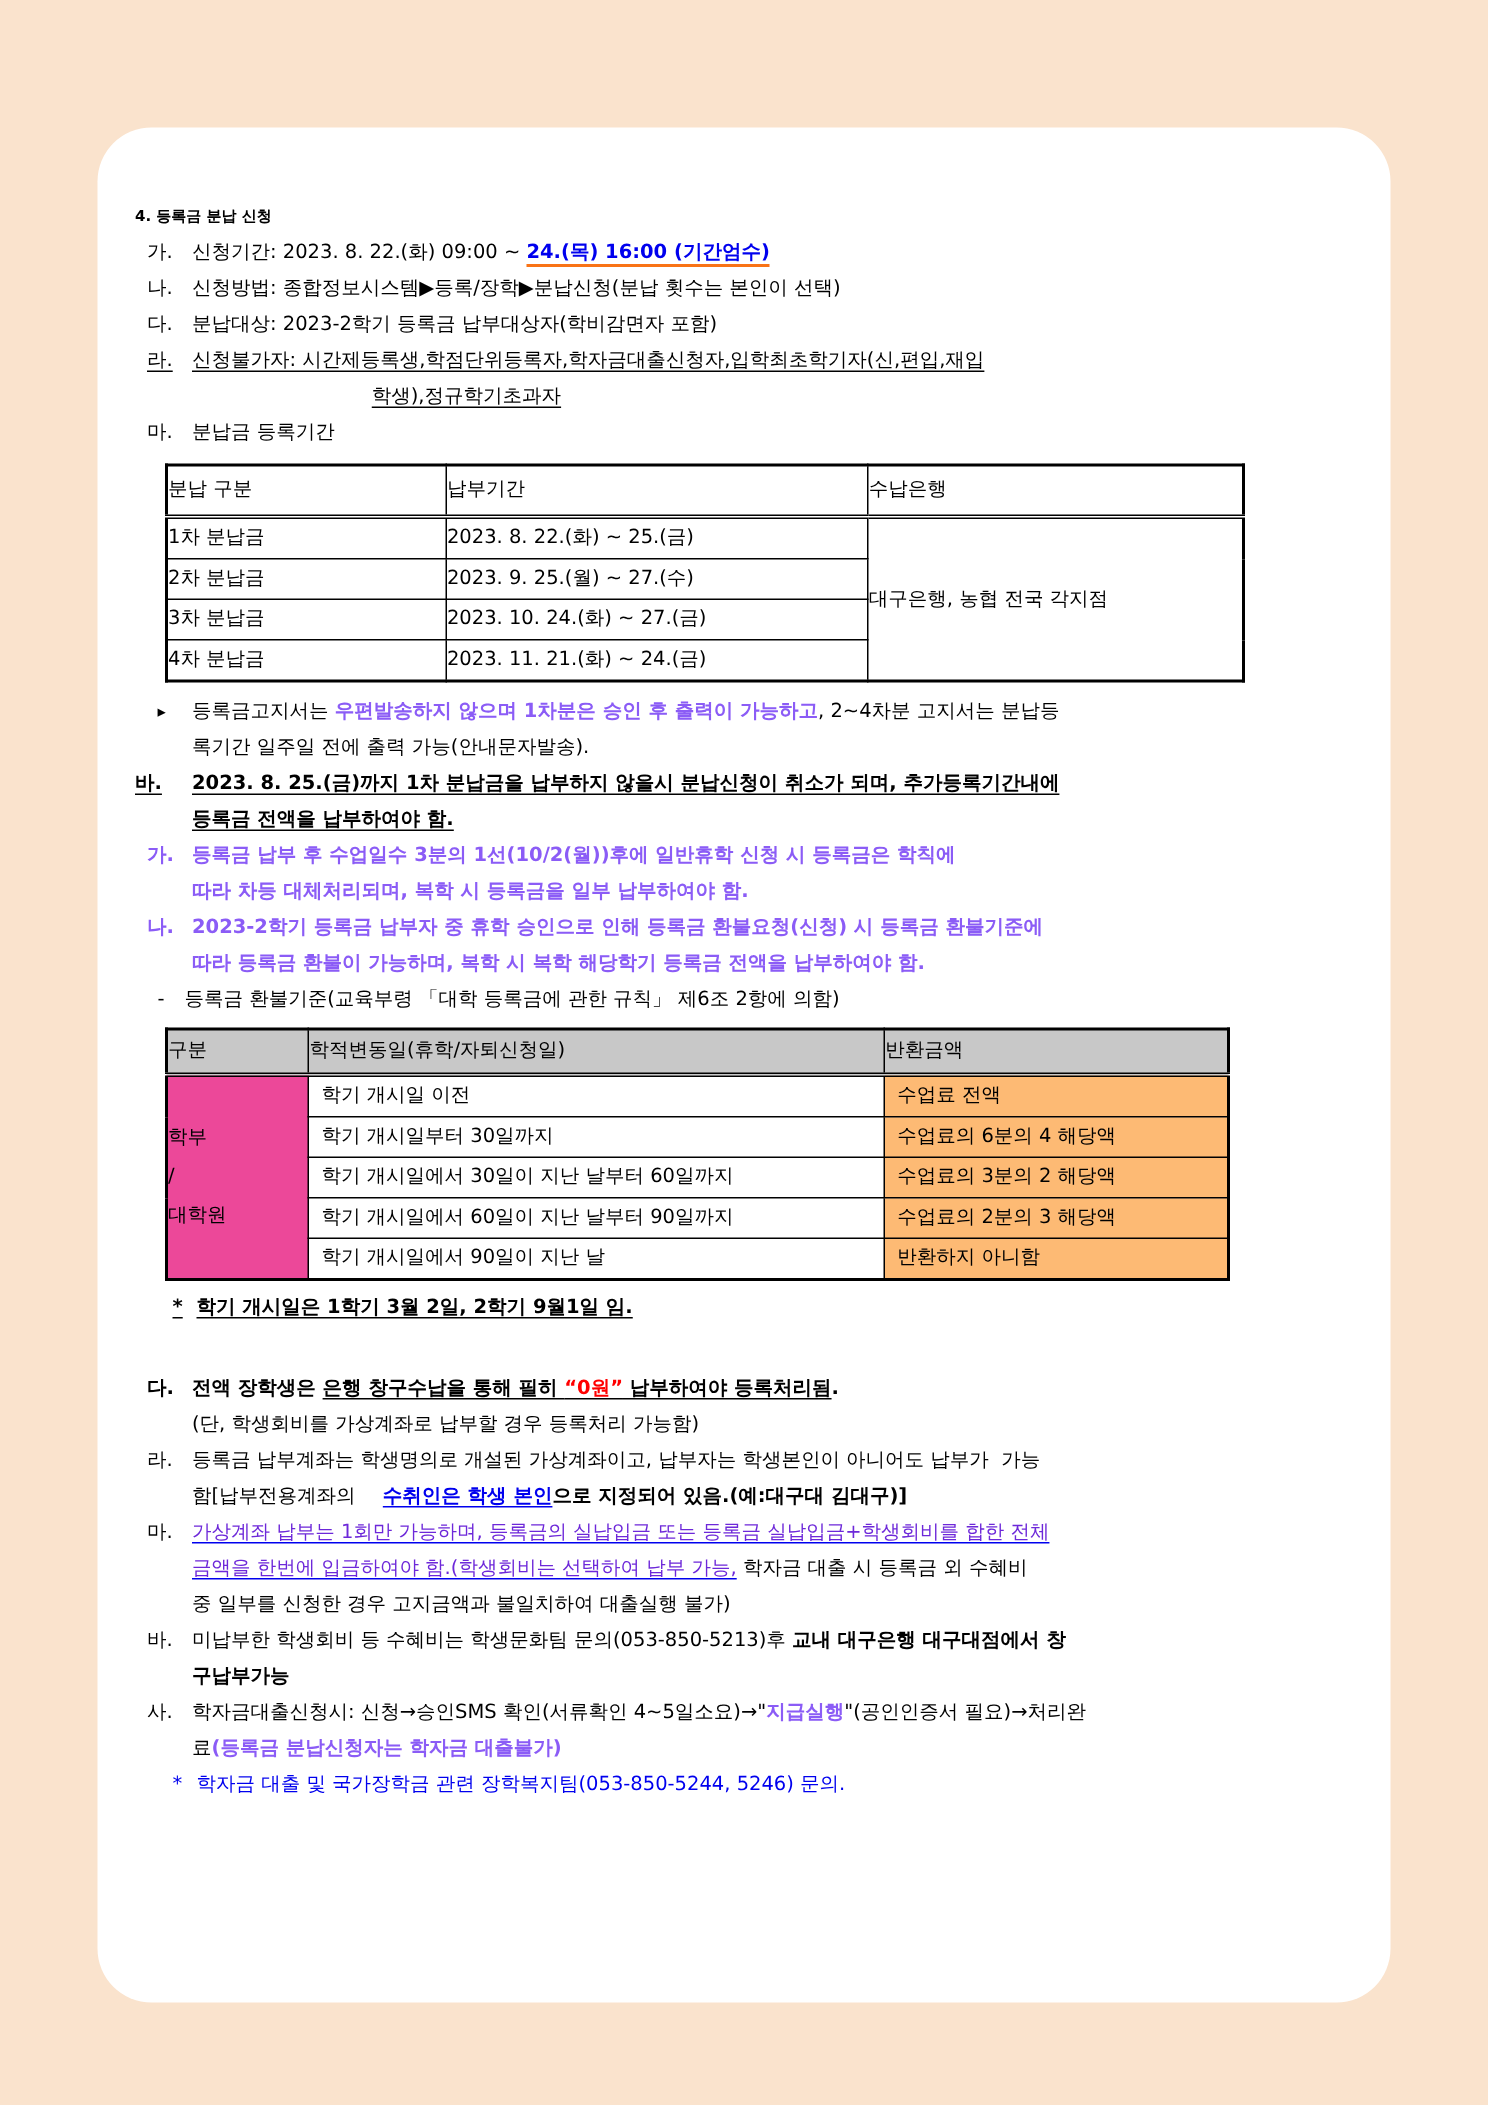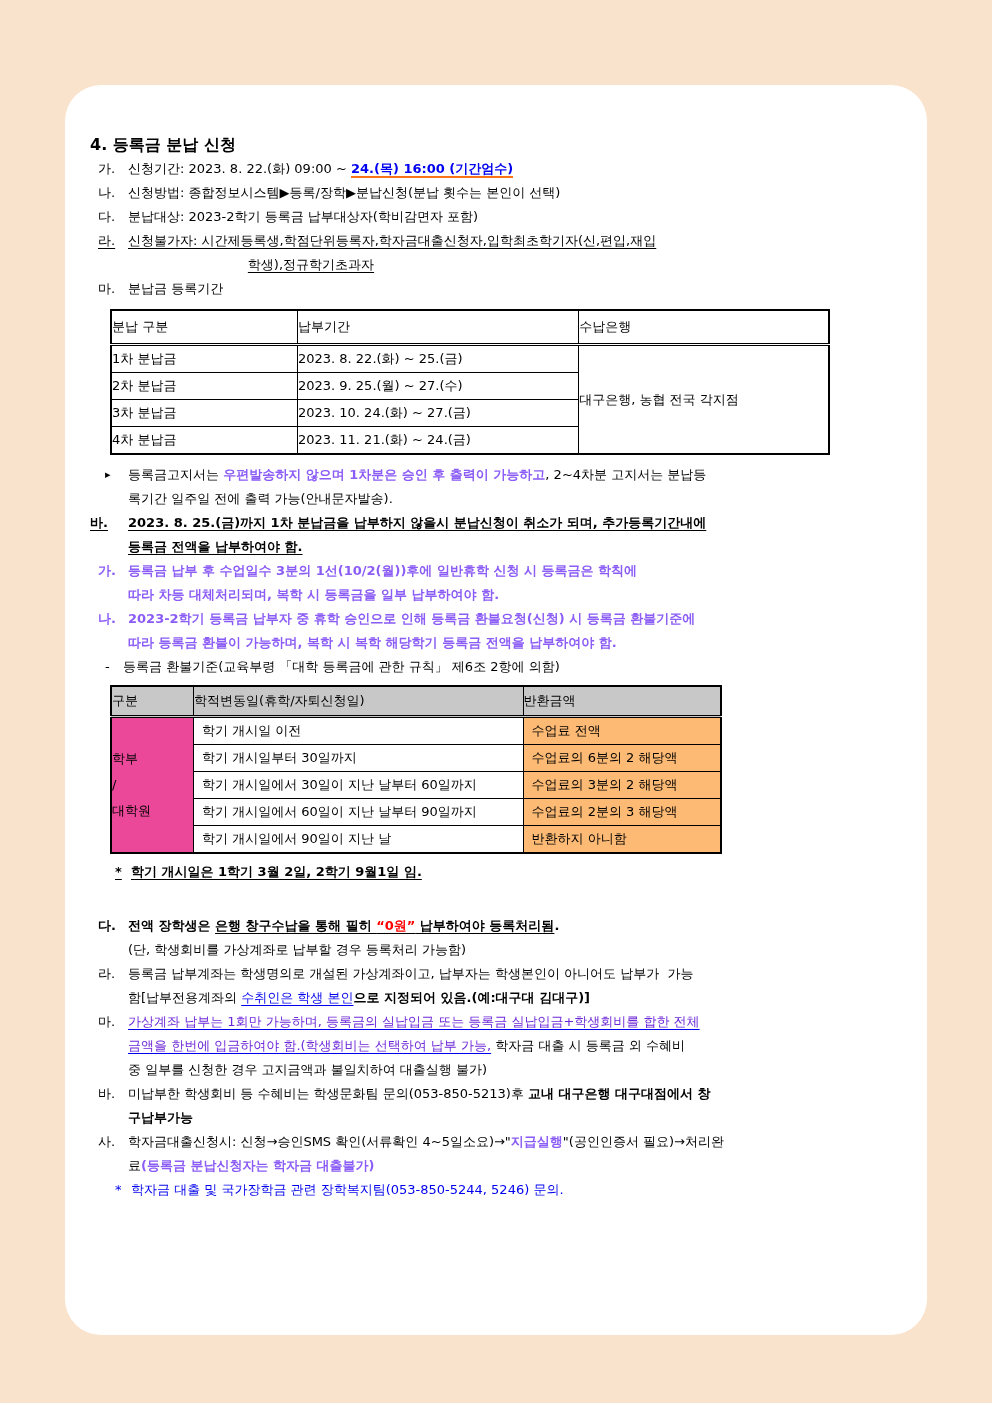--- a/index.html
+++ b/index.html
@@ -12,21 +12,21 @@
   }
   .card{
     position:absolute;left:65px;top:85px;
     width:862px;height:1250px;
     background:#fff;border-radius:36px;
     box-sizing:border-box;
     padding:48px 26px 0 25px;
     overflow:hidden;
   }
   .content{font-size:13px;line-height:24px;}
-  .sec-title{font-weight:bold;font-size:16px;line-height:24px;}
+  .sec-title{font-weight:bold;font-size:10px;line-height:24px;}
   .sec-title.blue{color:#0000EE;}
   .para{display:flex;align-items:flex-start;}
   .para .plabel{flex:0 0 30px;white-space:pre;}
   .para .pbody{flex:1;white-space:pre-wrap;}
   .item{margin-left:8px;}
   .notice-para{margin-left:15px;}
   .notice-para .plabel{flex:0 0 23px;font-size:11px;}
   .ba4-para .plabel{flex:0 0 38px;}
   .subnote-dash{margin-left:15px;}
   .subnote-dash .plabel{flex:0 0 18px;}
@@ -36,30 +36,30 @@
   .gap-da{margin-top:30px;}
 
   
   .bold,.b{font-weight:bold;}
   .u{text-decoration:underline;text-underline-offset:3px;text-decoration-color:#000;}
   .bold-u{font-weight:bold;text-decoration:underline;text-underline-offset:3px;text-decoration-color:#000;}
   .red-bold{color:#8b5cf6;font-weight:bold;}
   .red-bold-u{color:#FF0000;font-weight:bold;text-decoration:underline;text-underline-offset:3px;text-decoration-color:#000;}
   .blue{color:#0000EE;}
   .blue-u{color:#6d28d9;text-decoration:underline;text-underline-offset:3px;text-decoration-color:#0000EE;}
-  .blue-bold-u{color:#0000EE;font-weight:normal;text-decoration:underline;text-underline-offset:3px;text-decoration-color:#0000EE;}
+  .blue-bold-u{color:#0000EE;font-weight:bold;text-decoration:underline;text-underline-offset:3px;text-decoration-color:#0000EE;margin-left:14px;}
   .blue-bold-redline{color:#0000EE;font-weight:bold;border-bottom:2px solid #f97316;}
 
   
   table{border-collapse:collapse;font-size:13px;border:2px solid #000;}
   th,td{border:1px solid #000;text-align:left;font-weight:normal;padding:0;}
   th{border-bottom:3px double #000;height:32px;}
   .tbl1{margin:8px 0 8px 20px;width:720px;}
   .tbl1 td{height:26px;}
-  .tbl2{margin:6px 0 6px 20px;width:612px;}
+  .tbl2{margin:6px 0 6px 20px;width:710px;}
   .tbl2 th{background:#C8C8C8;height:28px;}
   .tbl2 td{height:26px;}
   .tbl2 td.event{text-align:left;padding-left:8px;}
   .tbl2 td.refund{background:#fdba74;text-align:left;padding-left:8px;}
   .tbl2 td.group{white-space:pre-line;line-height:26px;background:#ec4899;}
 </style>
 </head>
 <body>
 
 <div class="card">
@@ -162,21 +162,21 @@
       </tr>
       <tr>
         <td rowspan="5" class="group">학부
 /
 대학원</td>
         <td class="event">학기 개시일 이전</td>
         <td class="refund">수업료 전액</td>
       </tr>
       <tr>
         <td class="event">학기 개시일부터 30일까지</td>
-        <td class="refund">수업료의 6분의 2 해당액</td>
+        <td class="refund">수업료의 6분의 4 해당액</td>
       </tr>
       <tr>
         <td class="event">학기 개시일에서 30일이 지난 날부터 60일까지</td>
         <td class="refund">수업료의 3분의 2 해당액</td>
       </tr>
       <tr>
         <td class="event">학기 개시일에서 60일이 지난 날부터 90일까지</td>
         <td class="refund">수업료의 2분의 3 해당액</td>
       </tr>
       <tr>

